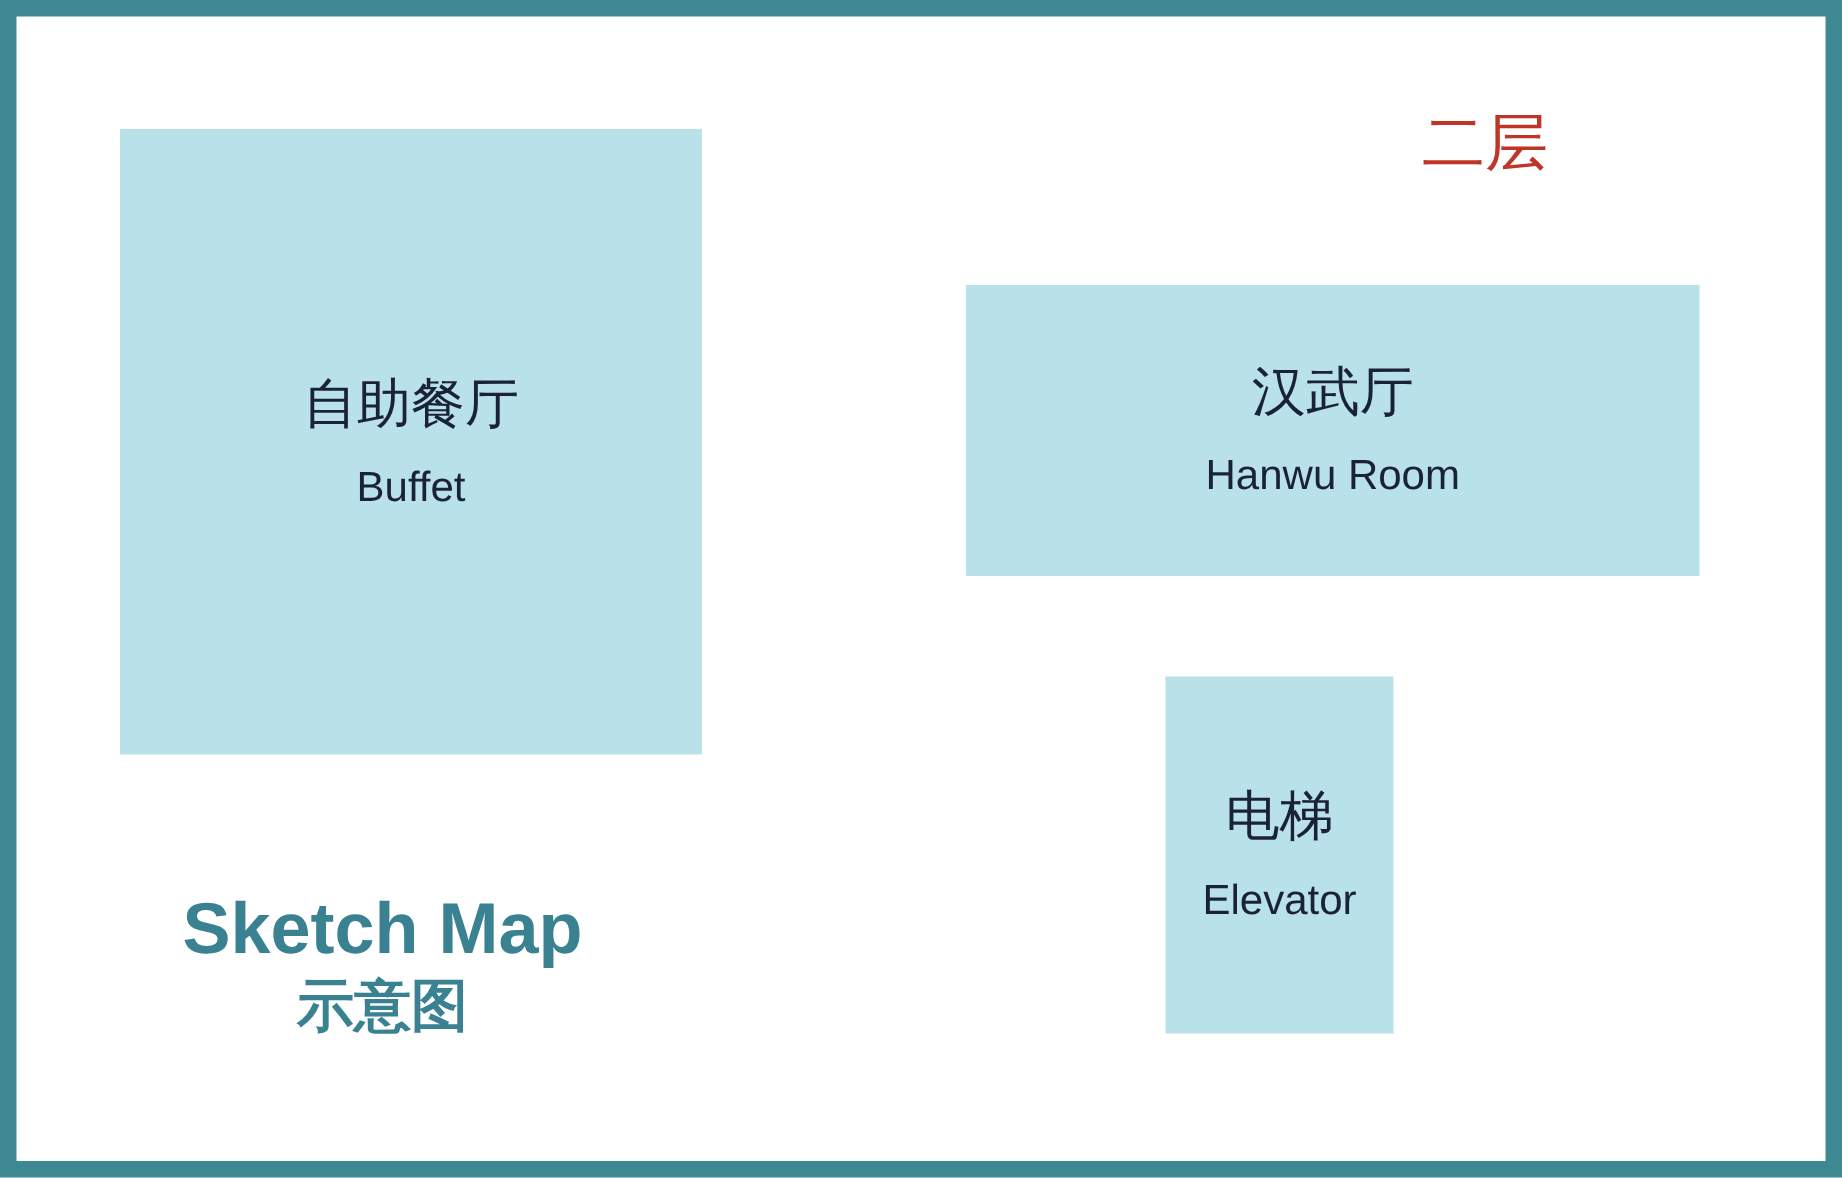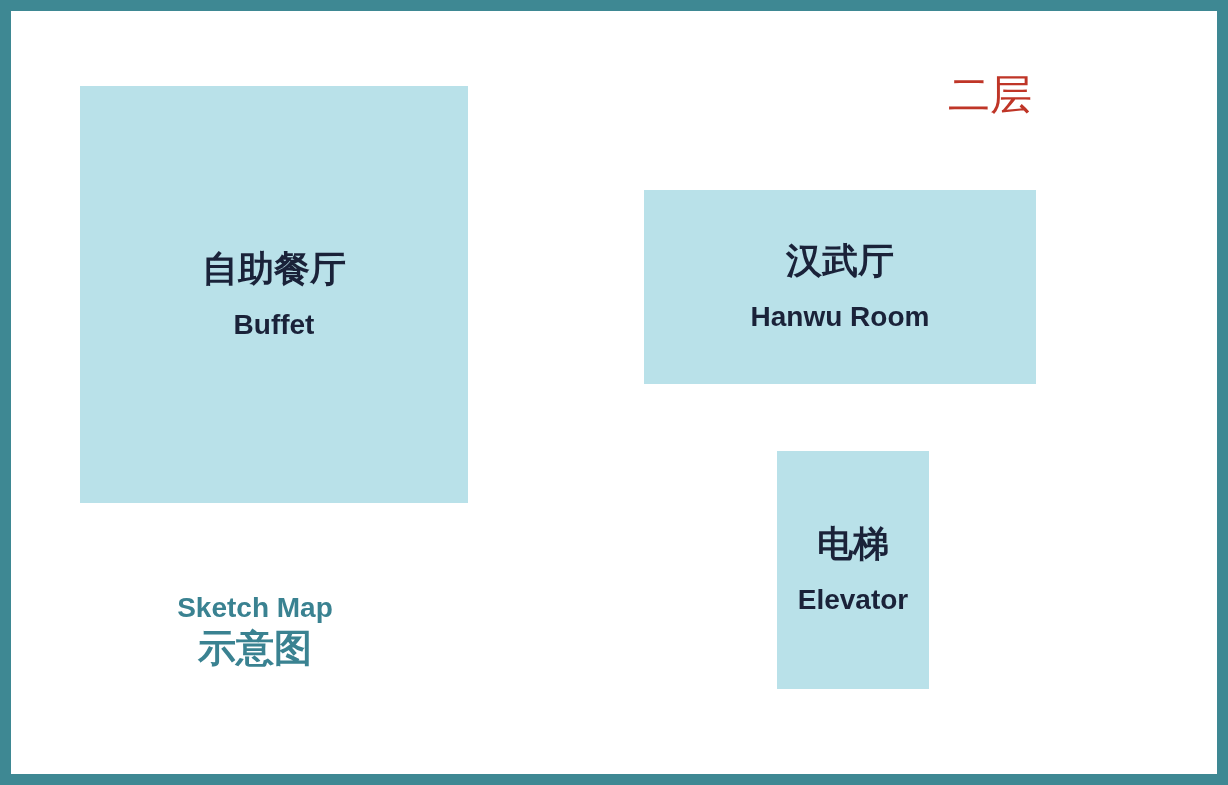--- a/index.html
+++ b/index.html
@@ -24,33 +24,32 @@
   }
   .room {
     position: absolute;
     background: var(--room-fill, #b9e1e9);
     color: var(--room-text, #1a2239);
     display: flex;
     flex-direction: column;
     align-items: center;
     justify-content: center;
     text-align: center;
-    font-weight: bold;
   }
   .room .zh {
     font-size: 36px;
     line-height: 1.0;
   }
   .room .en {
     font-size: 28px;
     line-height: 1.0;
     margin-top: 24px;
   }
   #room-buffet   { left: 80px;  top: 86px;  width: 388px; height: 417px; }
-  #room-hanwu    { left: 644px; top: 190px; width: 392px; height: 194px; }
+  #room-hanwu    { left: 644px; top: 190px; width: 489px; height: 194px; }
   #room-elevator { left: 777px; top: 451px; width: 152px; height: 238px; }
 
   .floor-title {
     position: absolute;
     left: 840px;
     top: 72px;
     width: 300px;
     text-align: center;
     color: var(--floor-title-text, #bf3527);
   }
@@ -59,21 +58,21 @@
 
   .legend {
     position: absolute;
     left: 105px;
     top: 592px;
     width: 300px;
     text-align: center;
     color: var(--legend-text, #3a8291);
     font-weight: bold;
   }
-  .legend .en { font-size: 28px; line-height: 1.15; }
+  .legend .en { font-size: 48px; line-height: 1.15; }
   .legend .zh { font-size: 38px; line-height: 1.3; }
 </style>
 </head>
 <body>
 
 <div class="frame"></div>
 
 <div class="floor-title">
   <div class="zh">二层</div>
 </div>

